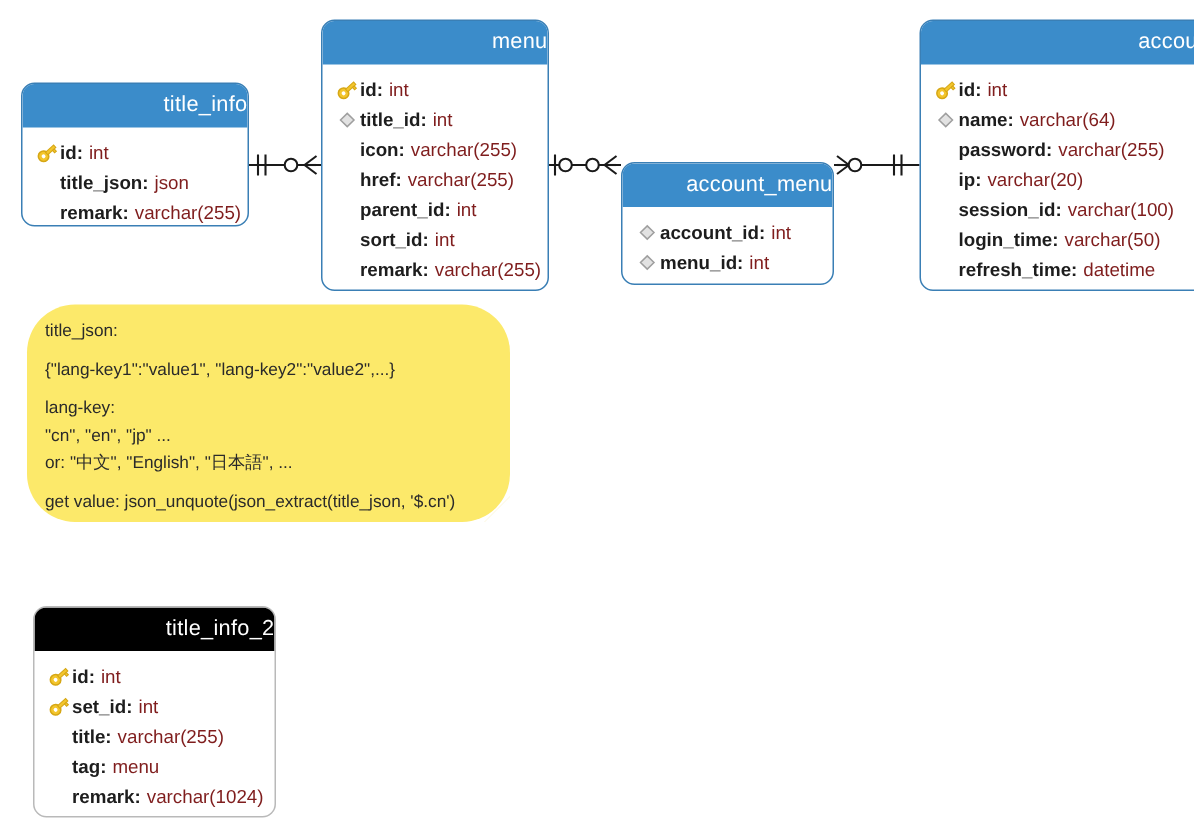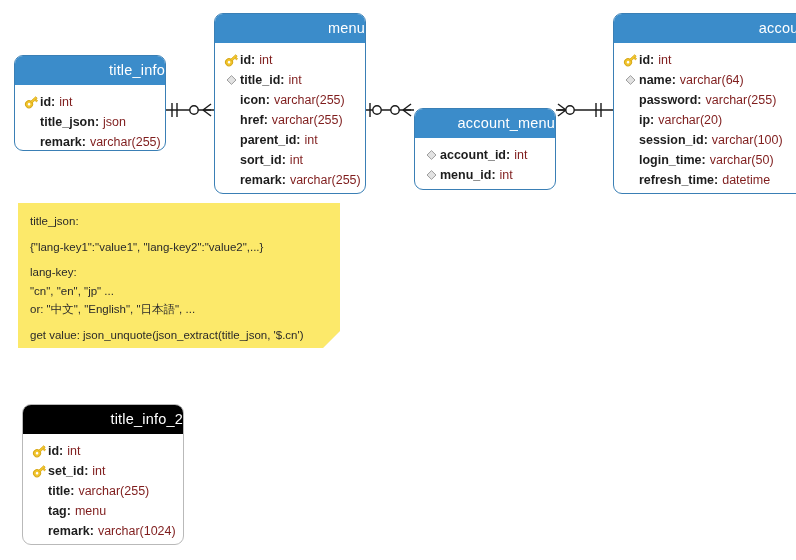--- a/index.html
+++ b/index.html
@@ -399,21 +399,21 @@
             <span class="field-marker"></span>
             <span class="field-name">remark</span>
             <span class="field-sep">:</span>
             <span class="field-type">varchar(1024)</span>
           </div>
         </div>
       </div>
     </div>
 
   <div id="note-host">
-      <div class="note" style="left: 18px; top: 203px; width: 322px; height: 145px;">
+      <div class="note" style="left: 18px; top: 203px; width: 322px; height: 145px; border-radius: 32px;">
         <div class="note-inner">
           <p class="note-line">title_json:</p>
           <p class="note-line">{"lang-key1":"value1", "lang-key2":"value2",...}</p>
           <p class="note-line tight">lang-key:</p>
           <p class="note-line tight">"cn", "en", "jp" ...</p>
           <p class="note-line">or: "中文", "English", "日本語", ...</p>
           <p class="note-line">get value: json_unquote(json_extract(title_json, '$.cn')</p>
         </div>
         <span class="note-fold-edge"></span>
         <span class="note-fold"></span>

